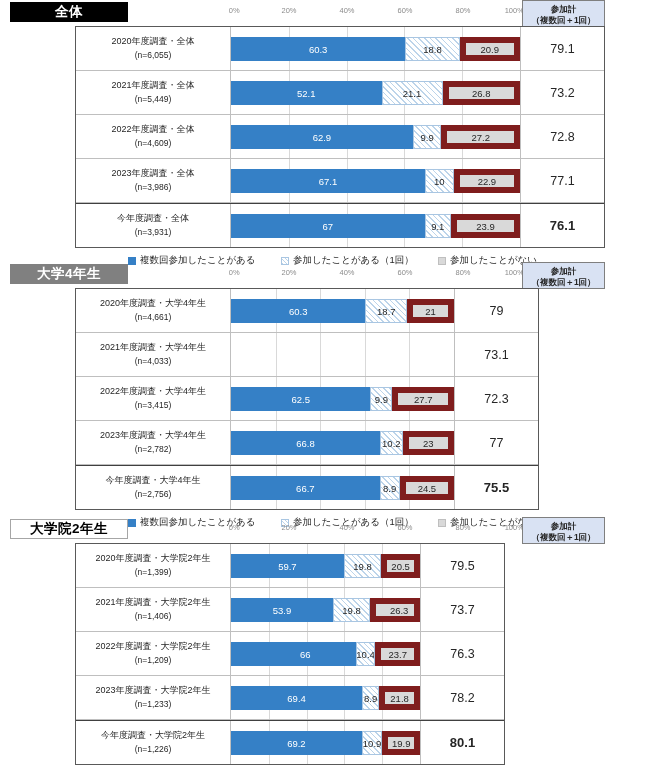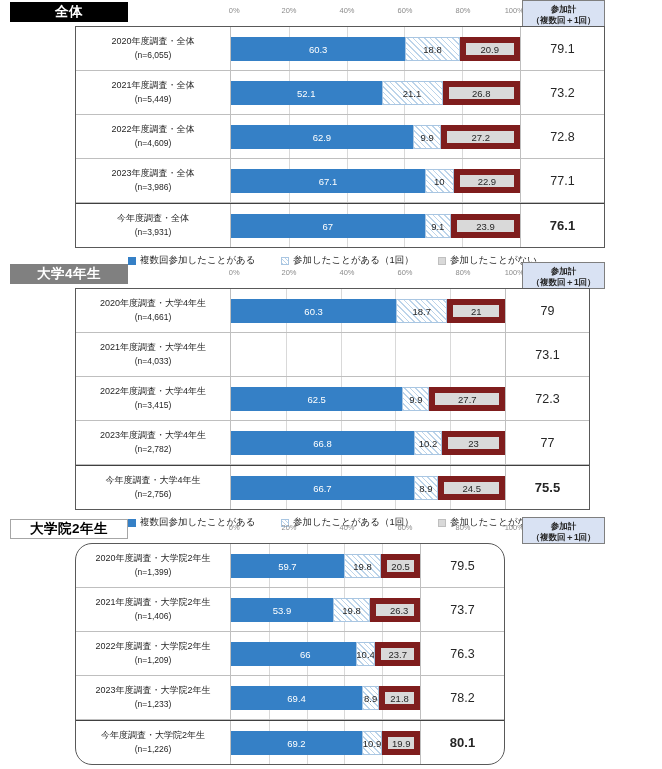--- a/index.html
+++ b/index.html
@@ -352,21 +352,21 @@
           <span style="left: 116px;">40%</span>
           <span style="left: 174px;">60%</span>
           <span style="left: 232px;">80%</span>
           <span style="left: 290px; transform: translateX(-85%);">100%</span>
         </div>
         <div class="sum-head" style="left: 522px;">
           <i>参加計</i>
           <i>（複数回＋1回）</i>
         </div>
       </div>
-      <div class="tbl" style="position: absolute; left: 75px; top: 26px; width: 515px;">
+      <div class="tbl" style="position: absolute; left: 75px; top: 26px; width: 464px;">
         <div class="row">
           <div class="cat">
             <div>2020年度調査・大学4年生</div>
             <div class="n">(n=4,661)</div>
           </div>
           <div class="plotcell">
             <div class="grid">
               <i style="left: 20%;"></i>
               <i style="left: 40%;"></i>
               <i style="left: 60%;"></i>
@@ -504,21 +504,21 @@
           <span style="left: 116px;">40%</span>
           <span style="left: 174px;">60%</span>
           <span style="left: 232px;">80%</span>
           <span style="left: 290px; transform: translateX(-85%);">100%</span>
         </div>
         <div class="sum-head" style="left: 522px;">
           <i>参加計</i>
           <i>（複数回＋1回）</i>
         </div>
       </div>
-      <div class="tbl" style="position: absolute; left: 75px; top: 26px; width: 430px; border-radius: 17px;">
+      <div class="tbl" style="position: absolute; left: 75px; top: 26px; width: 430px;">
         <div class="row">
           <div class="cat">
             <div>2020年度調査・大学院2年生</div>
             <div class="n">(n=1,399)</div>
           </div>
           <div class="plotcell">
             <div class="grid">
               <i style="left: 20%;"></i>
               <i style="left: 40%;"></i>
               <i style="left: 60%;"></i>

